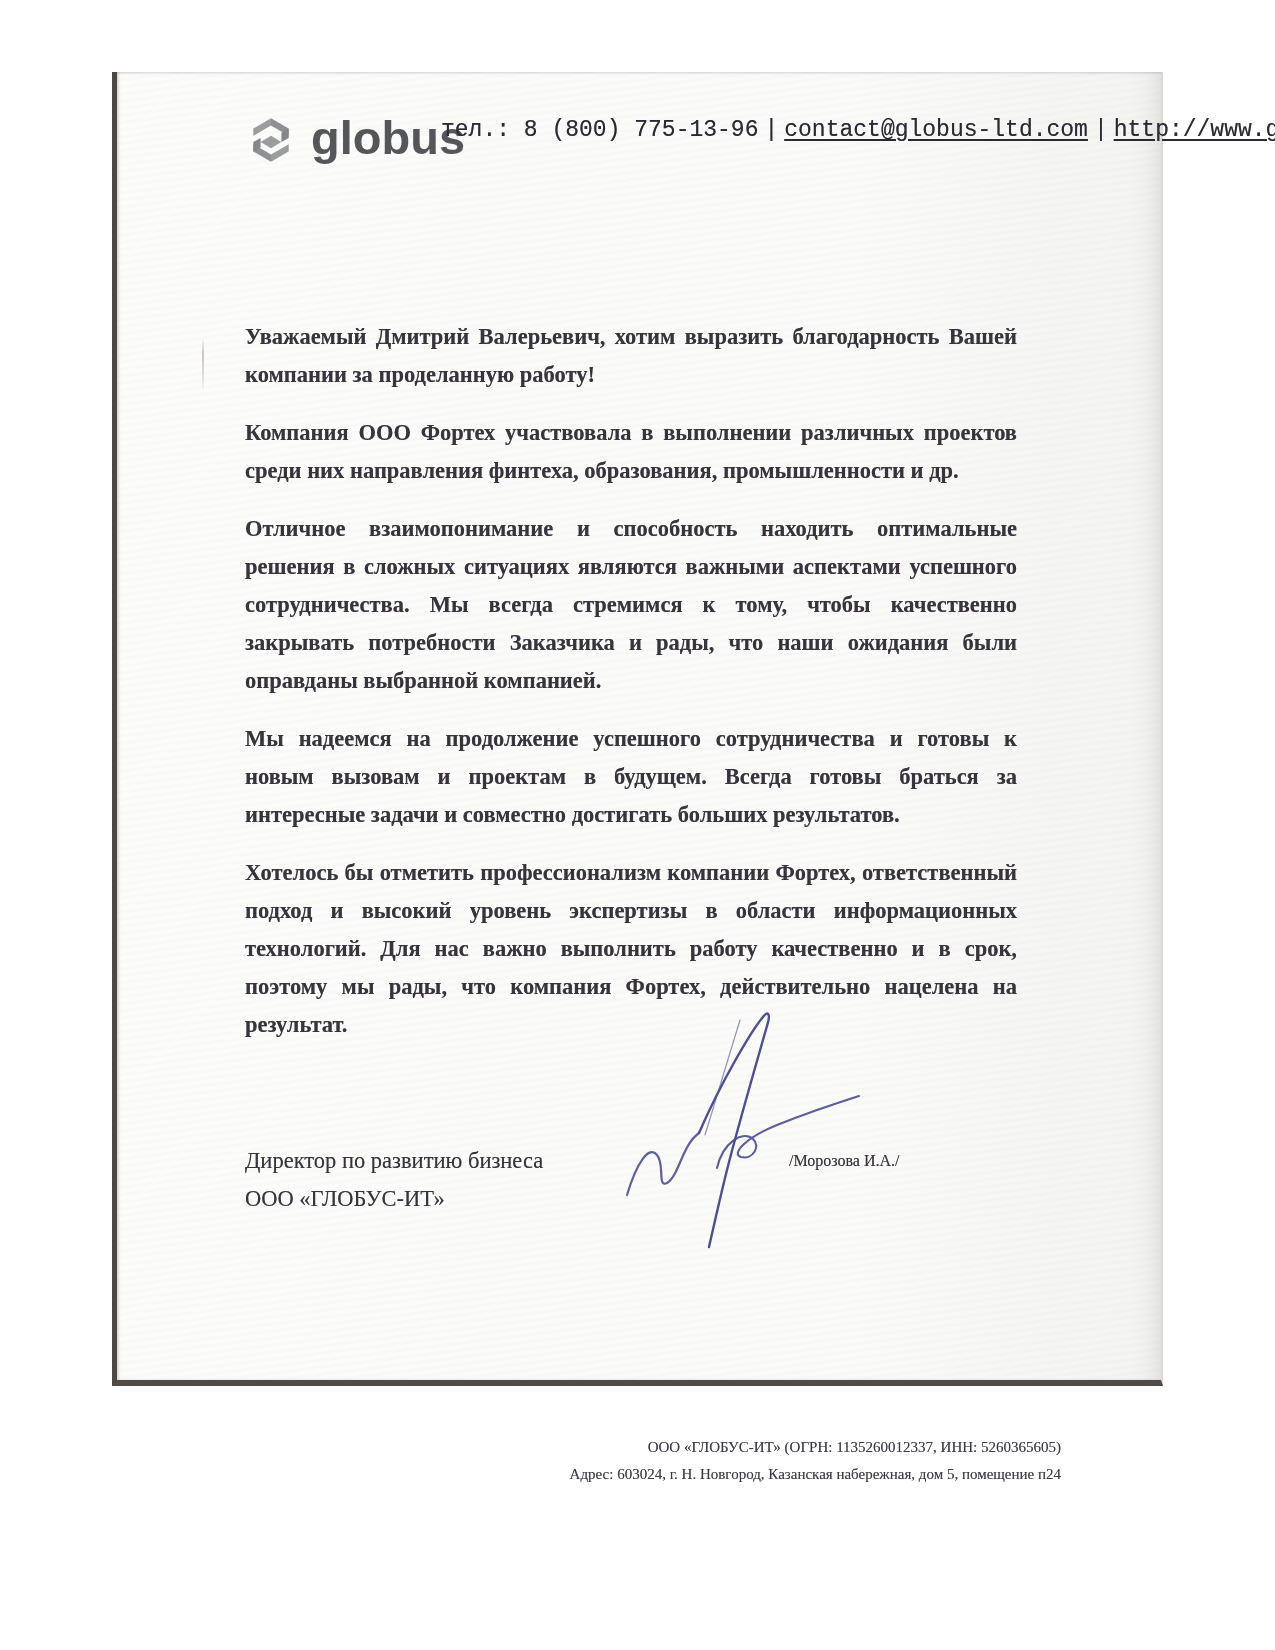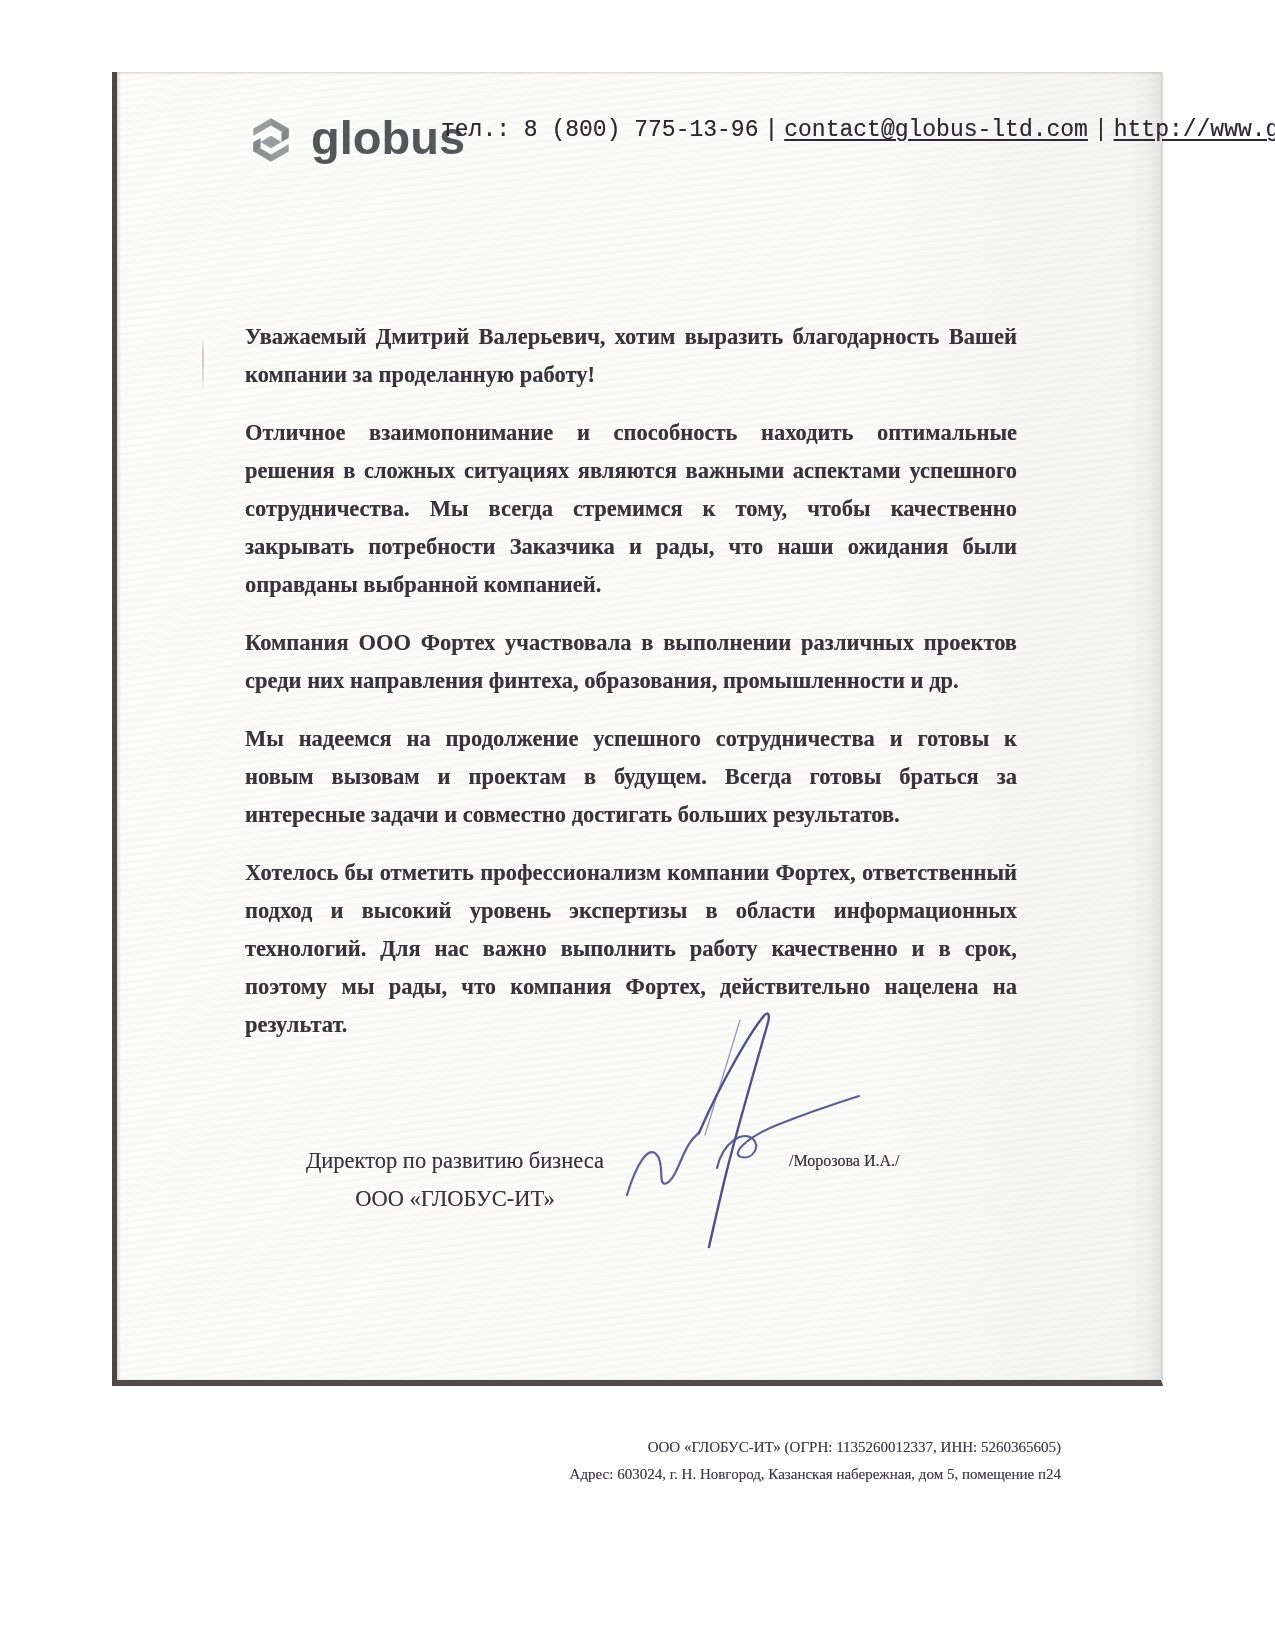--- a/index.html
+++ b/index.html
@@ -42,21 +42,21 @@
   .body-text { position:absolute; left:128px; top:246px; width:772px;
                font-size:22.5px; line-height:38px; color:#39343c;
                text-shadow:0 0 0.5px rgba(55,50,60,0.5); }
   .body-text p { text-align:justify; margin:0 0 20px 0;font-weight:bold; }
   .body-text p.no-just { text-align:left; margin-bottom:0; }
   .closing { margin-top:18px; }
 
   
   .signoff-left { position:absolute; left:128px; top:1070px; width:420px;
                   font-size:22.5px; line-height:38px; color:#39343c;
-                  text-shadow:0 0 0.5px rgba(55,50,60,0.5);text-align:center; }
+                  text-shadow:0 0 0.5px rgba(55,50,60,0.5); }
   .signoff-name { position:absolute; left:672px; top:1070px; font-size:16px; line-height:38px;
                   color:#39343c; text-shadow:0 0 0.5px rgba(55,50,60,0.5); }
 
   .signature { position:absolute; left:470px; top:918px; width:300px; height:270px; }
 
   
   .foot { position:absolute; left:0; top:1362px; width:944px; text-align:right;
           font-size:15px; line-height:27px; color:#3d3944;
           text-shadow:0 0 0.4px rgba(55,50,60,0.45); }
 </style>
@@ -85,22 +85,22 @@
     </div>
 
     <div class="head-right">
       <div class="head-contacts">
         <span>тел.: 8 (800) 775-13-96</span><span class="head-sep">|</span><span class="lnk">contact@globus-ltd.com</span><span class="head-sep">|</span><span class="lnk">http://www.globus-ltd.com</span>
       </div>
     </div>
 
     <div class="body-text">
       <p>Уважаемый Дмитрий Валерьевич, хотим выразить благодарность Вашей компании за проделанную работу!</p>
+      <p>Компания ООО Фортех участвовала в выполнении различных проектов среди них направления финтеха, образования, промышленности и др.</p>
       <p>Отличное взаимопонимание и способность находить оптимальные решения в сложных ситуациях являются важными аспектами успешного сотрудничества. Мы всегда стремимся к тому, чтобы качественно закрывать потребности Заказчика и рады, что наши ожидания были оправданы выбранной компанией.</p>
-      <p>Компания ООО Фортех участвовала в выполнении различных проектов среди них направления финтеха, образования, промышленности и др.</p>
       <p>Мы надеемся на продолжение успешного сотрудничества и готовы к новым вызовам и проектам в будущем. Всегда готовы браться за интересные задачи и совместно достигать больших результатов.</p>
       <p>Хотелось бы отметить профессионализм компании Фортех, ответственный подход и высокий уровень экспертизы в области информационных технологий. Для нас важно выполнить работу качественно и в срок, поэтому мы рады, что компания Фортех, действительно нацелена на результат.</p>
     </div>
 
     <div class="signoff-left">
       <span>Директор по развитию бизнеса</span><br>
       <span>ООО «ГЛОБУС-ИТ»</span>
     </div>
 
     <svg class="signature" viewBox="0 0 300 270">

